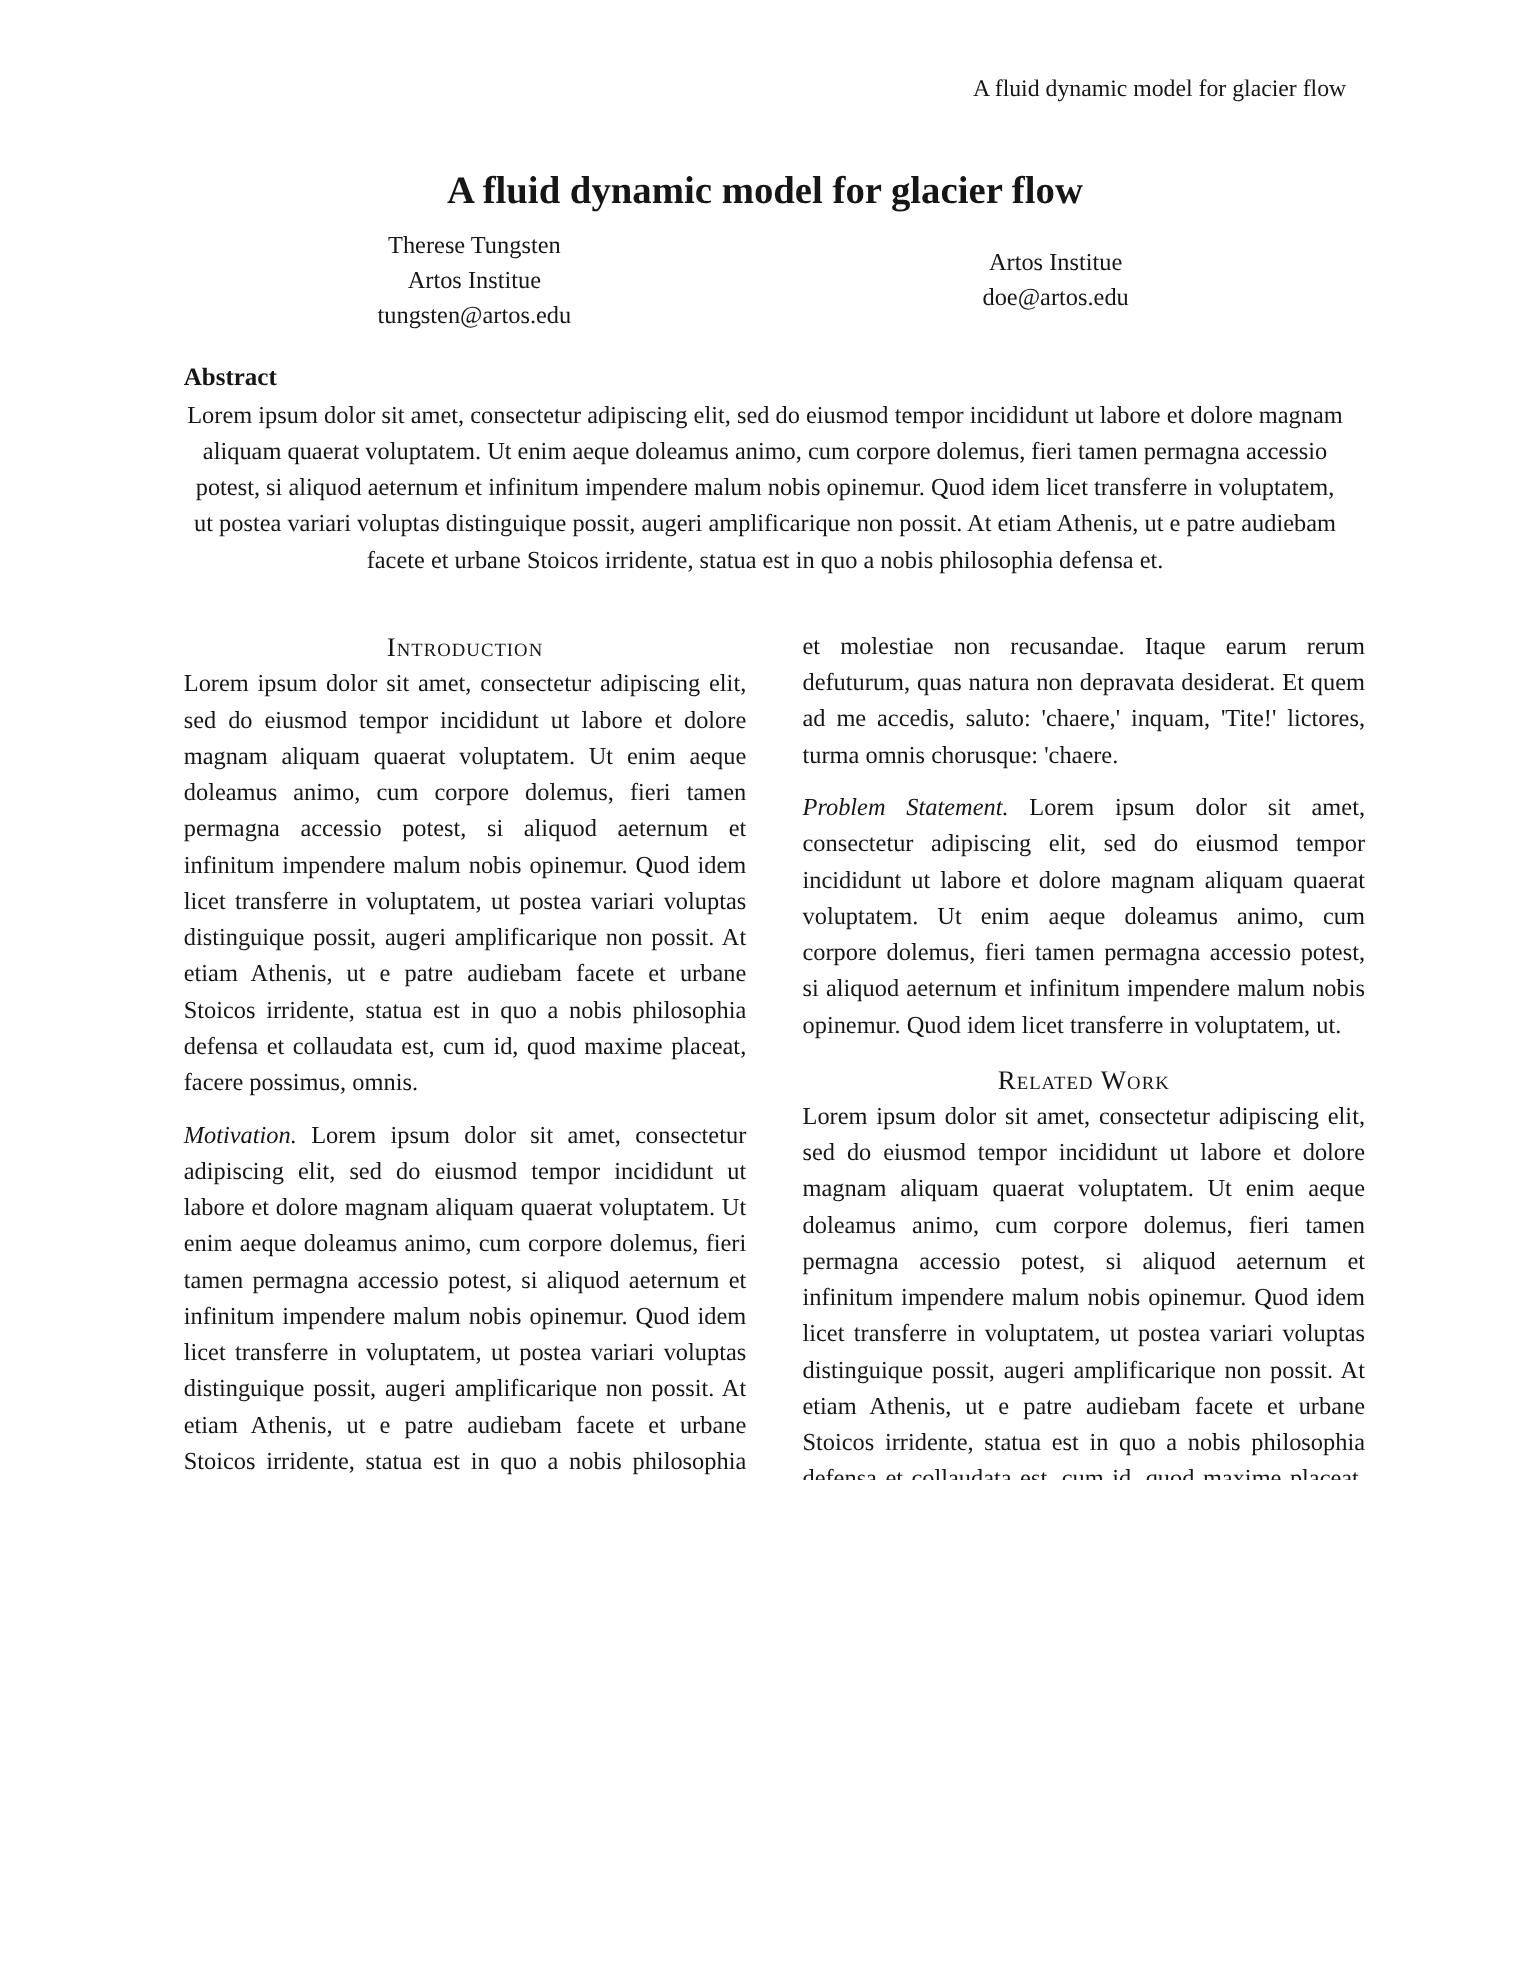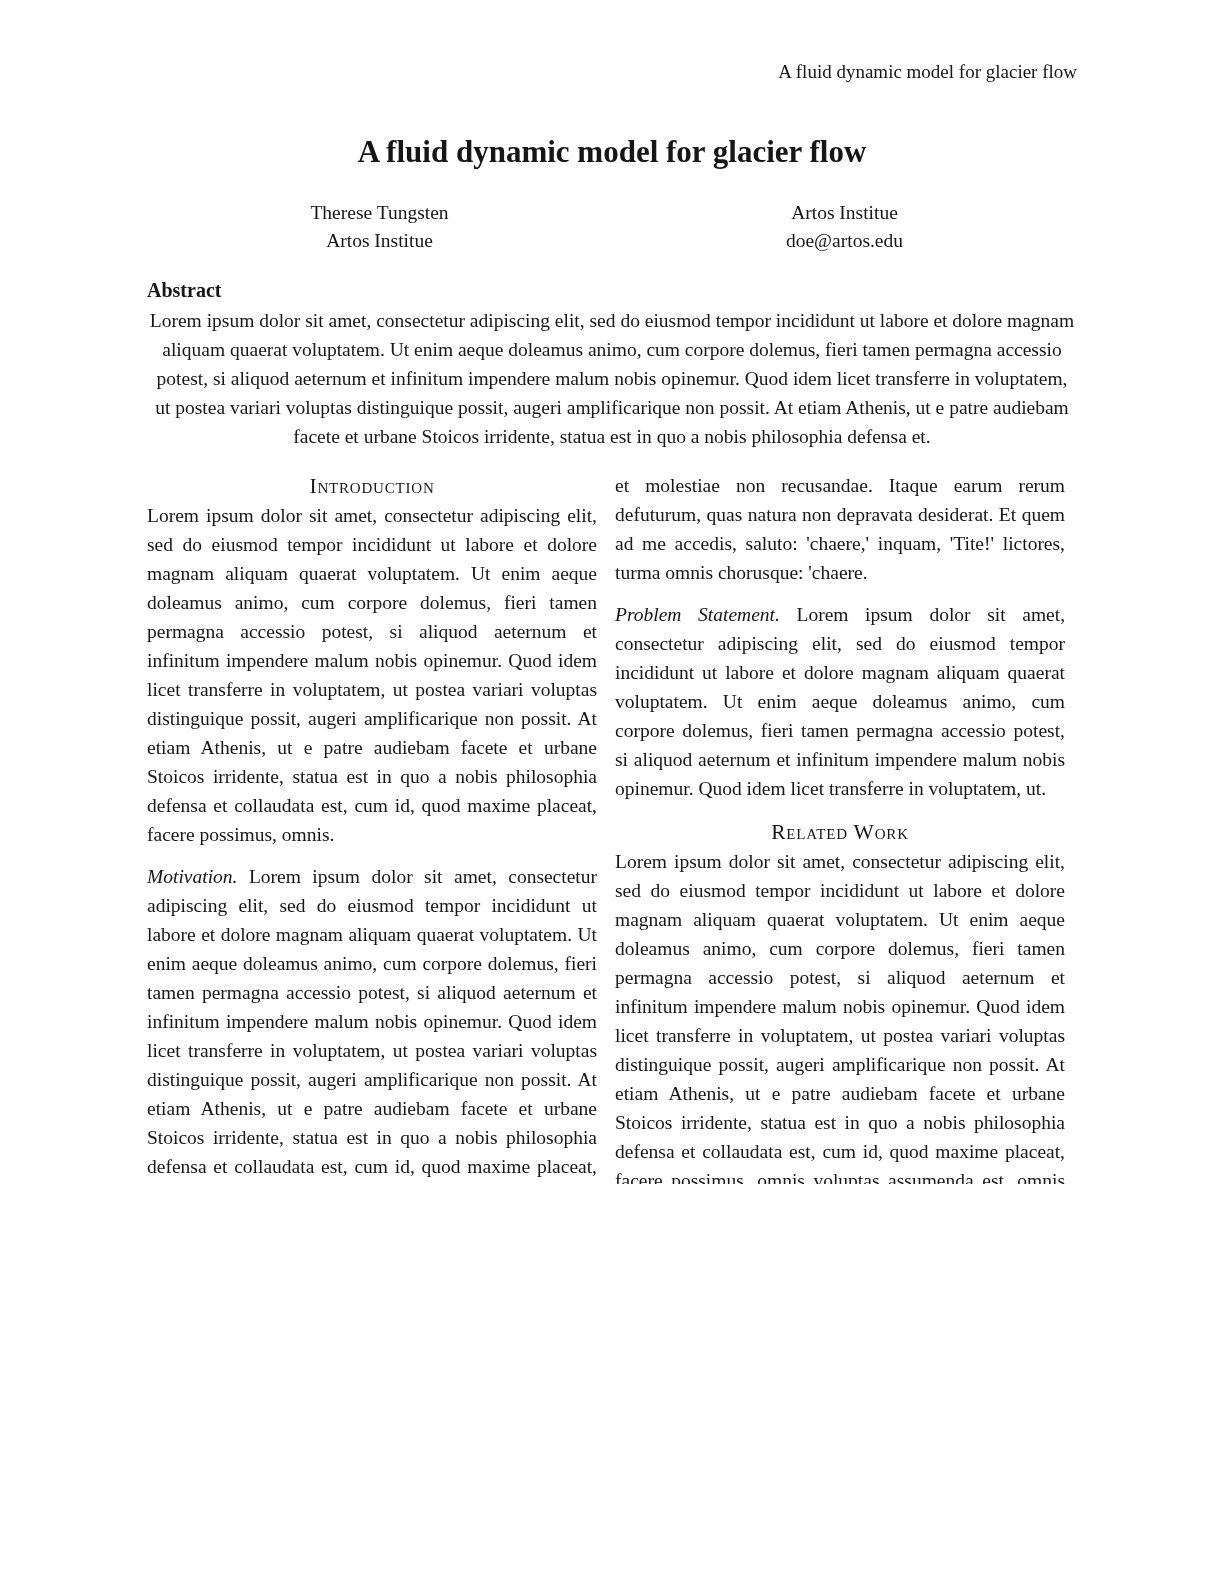--- a/index.html
+++ b/index.html
@@ -21,21 +21,21 @@
   }
   .paper-title {
     text-align: center;
     font-weight: bold;
     font-size: 31px;
     line-height: 36px;
     margin-top: 50px;
   }
   .authors {
     display: flex;
-    margin-top: 29px;
+    margin-top: 13px;
     align-items: center;
   }
   .author {
     flex: 1 1 50%;
     text-align: center;
     font-size: 19.5px;
     line-height: 28px;
   }
   .abstract-heading {
     text-align: left;
@@ -45,22 +45,22 @@
     margin-top: 23px;
   }
   .abstract-text {
     text-align: center;
     font-size: 19.5px;
     line-height: 29px;
     margin-top: 4px;
   }
   .columns {
     display: flex;
-    gap: 18px;
-    margin-top: 20px;
+    gap: 45px;
+    margin-top: 40px;
   }
   .column {
     width: 450px;
     flex: 0 0 450px;
   }
   .section-heading {
     text-align: center;
     font-variant: small-caps;
     font-size: 21.5px;
     line-height: 30px;
@@ -90,20 +90,21 @@
 <div class="page">
 
   <div class="running-header">A fluid dynamic model for glacier flow</div>
 
   <h1 class="paper-title" style="margin:50px 0 0 0;">A fluid dynamic model for glacier flow</h1>
 
   <div class="authors">
     <div class="author">
       <div>Therese Tungsten</div>
       <div>Artos Institue</div>
+      <div>tungsten@artos.edu</div>
     </div>
     <div class="author">
       <div>Artos Institue</div>
       <div>doe@artos.edu</div>
     </div>
   </div>
 
   <div class="abstract-heading">Abstract</div>
   <div class="abstract-text">Lorem ipsum dolor sit amet, consectetur adipiscing elit, sed do eiusmod tempor incididunt ut labore et dolore magnam aliquam quaerat voluptatem. Ut enim aeque doleamus animo, cum corpore dolemus, fieri tamen permagna accessio potest, si aliquod aeternum et infinitum impendere malum nobis opinemur. Quod idem licet transferre in voluptatem, ut postea variari voluptas distinguique possit, augeri amplificarique non possit. At etiam Athenis, ut e patre audiebam facete et urbane Stoicos irridente, statua est in quo a nobis philosophia defensa et.</div>
 

